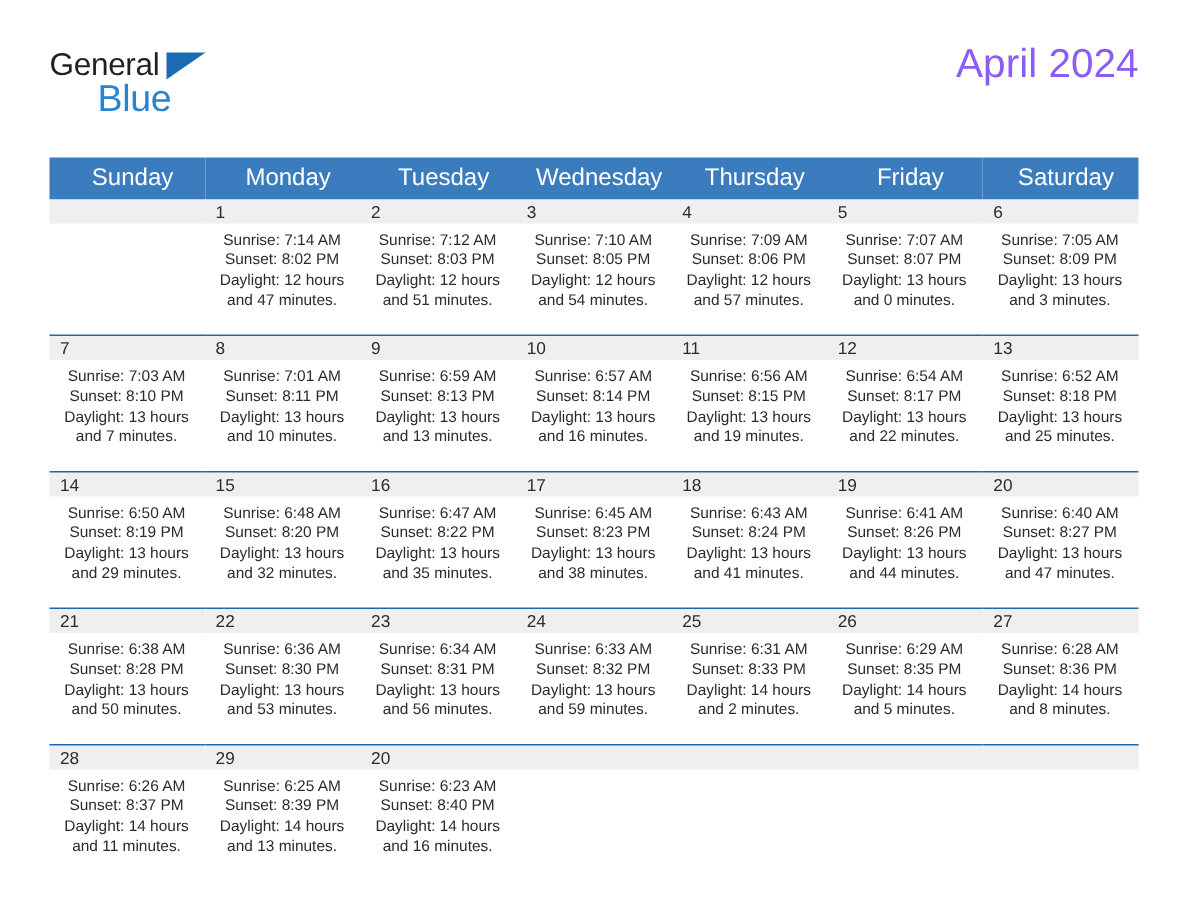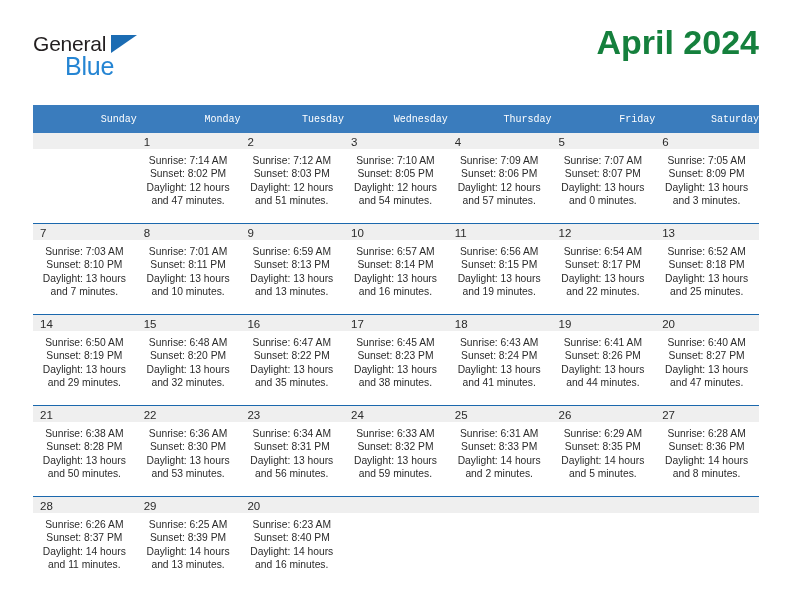--- a/index.html
+++ b/index.html
@@ -63,25 +63,24 @@
     color: #2585d3;
     font-family: "Liberation Sans", sans-serif;
   }
   .title-block {
     position: absolute;
     right: 0;
     top: 0;
     text-align: right;
   }
   .cal-title {
-    font-size: 34px;
-    color: #15803d;
+    font-size: 27px;
+    color: #8b5cf6;
     line-height: 32px;
     white-space: nowrap;
-    font-weight: bold;
   }
   .cal-subtitle {
     font-size: 14.5px;
     color: #2b2b2b;
     line-height: 20px;
     margin-top: 6px;
     white-space: nowrap;
   }
 
   
@@ -89,27 +88,26 @@
     position: absolute;
     left: 33px;
     top: 105px;
     width: 726px;
     border-collapse: collapse;
     table-layout: fixed;
   }
   .calendar th {
     background: #3a7cbd;
     color: #ffffff;
-    font-size: 10px;
+    font-size: 16px;
     font-weight: normal;
-    text-align: right;
+    text-align: center;
     padding: 5px 0 5px 7px;
     height: 18px;
     border: none;
-    font-family: Liberation Mono, monospace;
   }
   .calendar td {
     vertical-align: top;
     padding: 0;
     border: none;
     width: 103.71px;
   }
   .week-row td {
     height: 90px;
   }

